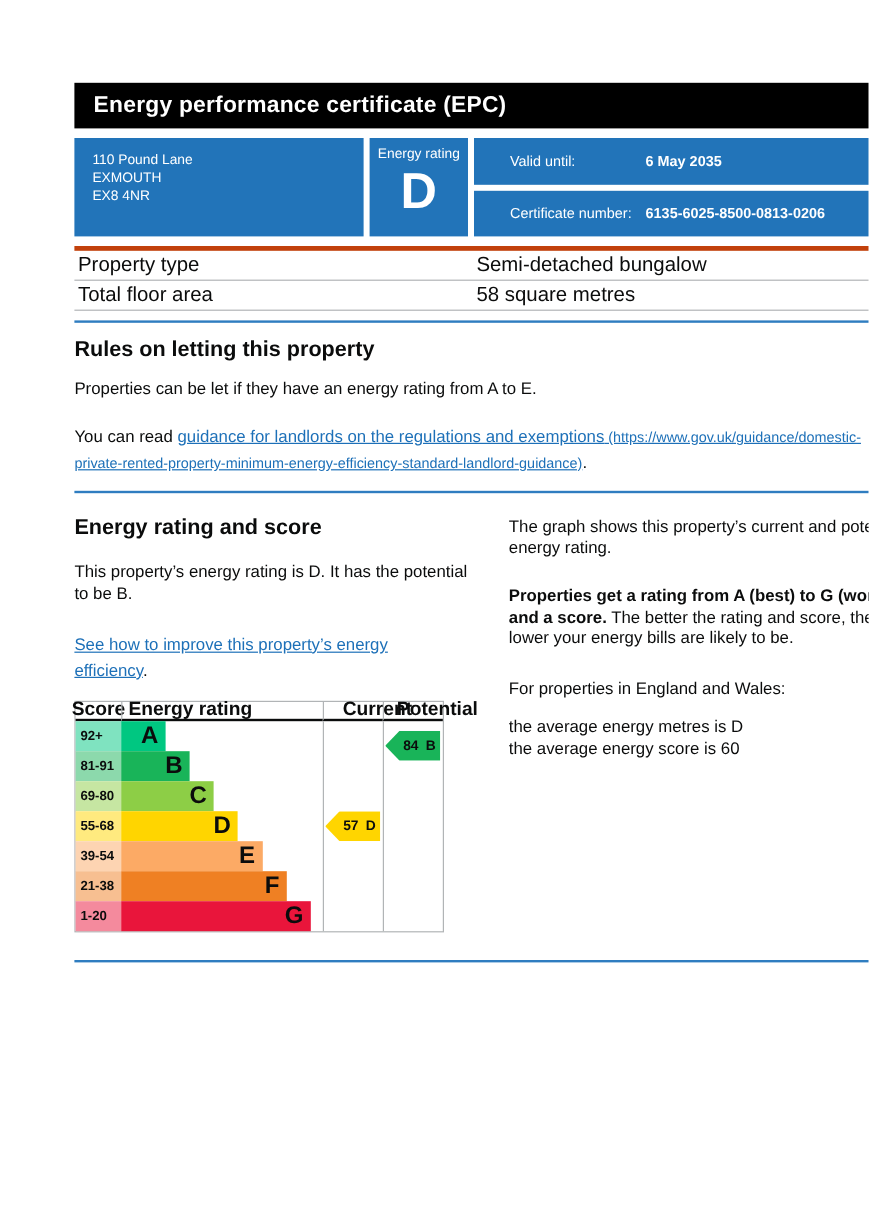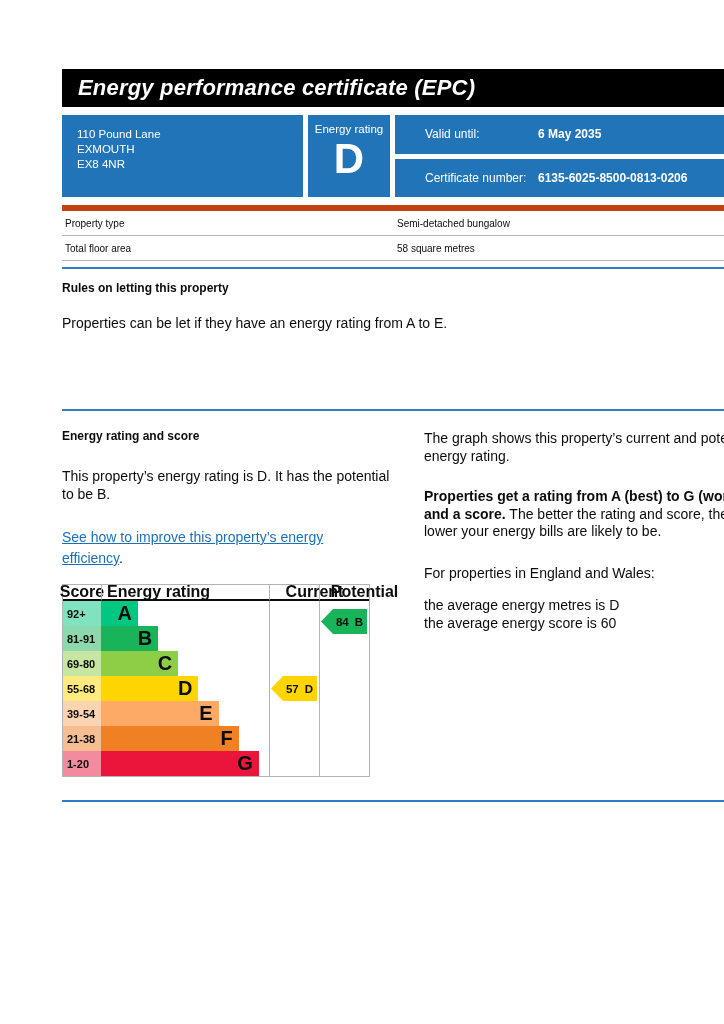--- a/index.html
+++ b/index.html
@@ -7,44 +7,44 @@
   .page {
     position:relative; width:724px; height:1024px; background:#fff;
     font-family:"Liberation Sans", sans-serif; color:#0b0c0c; overflow:hidden;
   }
 
   
   .titlebar {
     position:absolute; left:62px; top:69px; right:0; height:38px;
     background:#000; color:#fff; display:flex; align-items:center; padding-left:16px;
   }
-  .titlebar h1 { font-size:22px; font-weight:bold; letter-spacing:.2px;font-style:italic; }
+  .titlebar h1 { font-size:19px; font-weight:bold; letter-spacing:.2px; }
 
   
   .summary { position:absolute; left:62px; top:115px; right:0; height:82px; display:flex; gap:5px; }
   .blue { background:#2274b9; color:#fff; }
   .addr-col { width:241px; padding:12px 0 0 15px; font-size:11.5px; line-height:15px; }
   .rating-col { width:82px; text-align:center; padding-top:8px; }
   .rating-label { display:block; font-size:11.5px; }
   .rating-letter { display:block; font-size:42px; font-weight:bold; line-height:48px; }
   .meta-col { flex:1; display:flex; flex-direction:column; gap:5px; }
   .meta-row { flex:1; display:flex; align-items:center; padding-left:30px; font-size:12px; }
   .meta-label { width:113px; }
   .meta-value { font-weight:bold; }
 
   
-  .prop-table { position:absolute; left:62px; top:205px; right:0; border-top:6px solid #c2410c; font-size:10px; }
+  .prop-table { position:absolute; left:62px; top:205px; right:0; border-top:4px solid #c2410c; font-size:17px; }
   .prop-row { display:flex; align-items:center; height:25px; border-bottom:1px solid #b1b4b6; }
   .prop-label { width:335px; padding-left:3px; }
 
   
   .divider { position:absolute; left:62px; right:0; height:2px; background:#2f7dc0; }
   #divider-1 { top:267px; } #divider-2 { top:409px; } #divider-3 { top:800px; }
 
-  h2 { font-size:12px; font-weight:bold; color:#0b0c0c; }
+  h2 { font-size:18px; font-weight:bold; color:#0b0c0c; }
   p  { font-size:14px; line-height:17.5px; }
   a  { color:#1d70b8; text-decoration:underline; cursor:pointer; }
   .url-small { font-size:12px; }
 
   #rules-heading { position:absolute; left:62px; top:281px; }
   #rules-p1 { position:absolute; left:62px; top:315px; right:0; }
   #rules-p2 { position:absolute; left:62px; top:353px; right:0; line-height:21px; }
 
   #score-heading { position:absolute; left:62px; top:429px; }
   #score-intro { position:absolute; left:62px; top:468px; width:330px; }
@@ -115,20 +115,23 @@
     <div class="prop-row">
       <span class="prop-label">Total floor area</span>
       <span class="prop-value">58 square metres</span>
     </div>
   </section>
 
   <div class="divider" id="divider-1"></div>
 
   <h2 id="rules-heading">Rules on letting this property</h2>
   <p id="rules-p1">Properties can be let if they have an energy rating from A to E.</p>
+  <p id="rules-p2">
+    <span>You can read </span><a><span>guidance for landlords on the regulations and exemptions</span><span class="url-small"> (https://www.gov.uk/guidance/domestic-private-rented-property-minimum-energy-efficiency-standard-landlord-guidance)</span></a><span>.</span>
+  </p>
 
   <div class="divider" id="divider-2"></div>
 
   <h2 id="score-heading">Energy rating and score</h2>
   <p id="score-intro">This property’s energy rating is D. It has the potential to be B.</p>
   <p id="improve-link-p">
     <a>See how to improve this property’s energy efficiency</a><span>.</span>
   </p>
 
   <div class="right-col">

